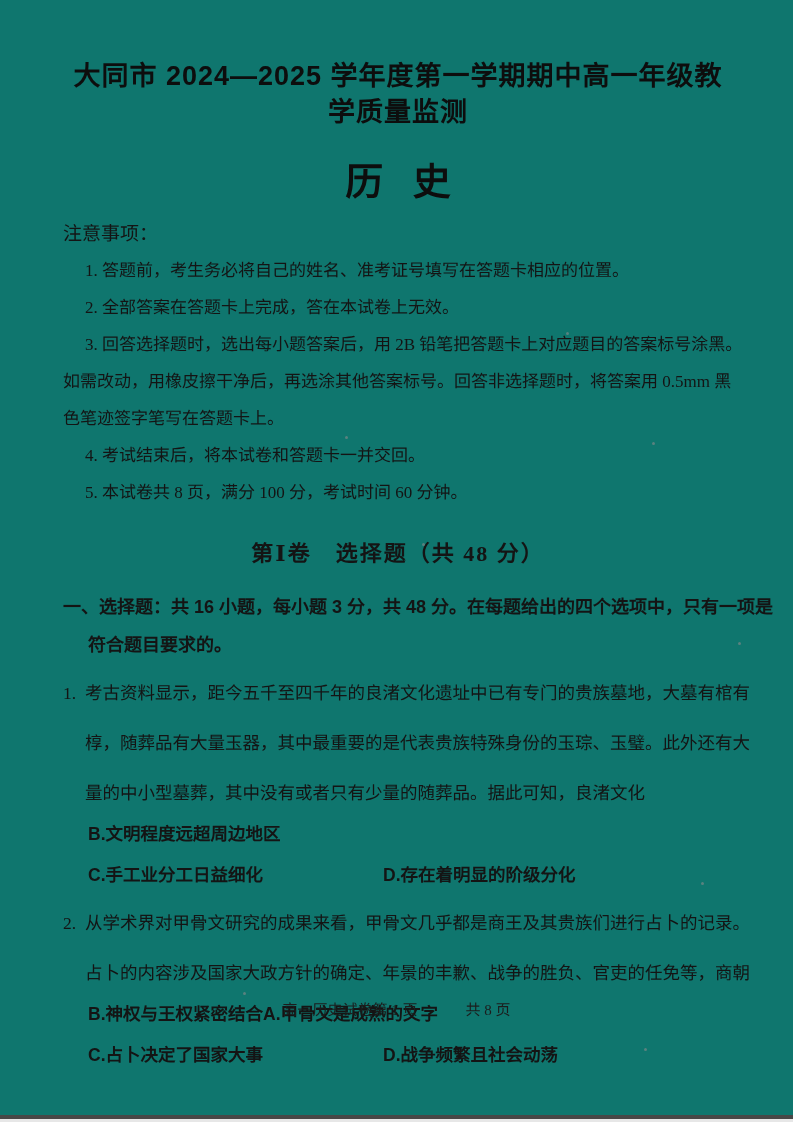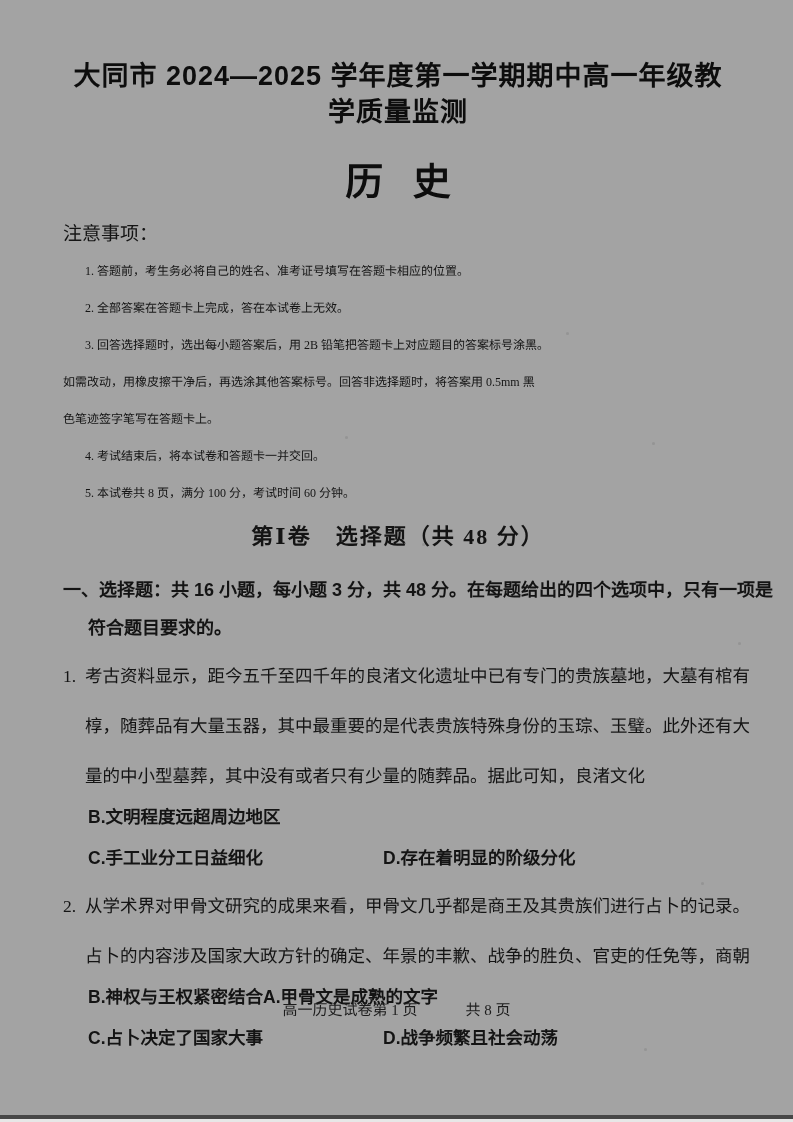--- a/index.html
+++ b/index.html
@@ -1,21 +1,21 @@
 <!DOCTYPE html>
 <html lang="zh-CN"><head>
 <meta charset="utf-8">
 <style>
   html, body { margin:0; padding:0; background:#ffffff; }
   .page {
     position: relative;
     width: 793px;
     height: 1122px;
     margin: 0 auto;
-    background: #a3a3a3;
+    background: #0f766e;
     color: #141414;
     font-family: "Liberation Serif", "DejaVu Serif", serif;
     overflow: hidden;
   }
   .content { padding: 0 60px 0 63px; }
 
   .exam-title {
     margin: 0;
     padding-top: 58px;
     text-align: center;
@@ -41,29 +41,29 @@
   .notice { margin-top: 16px; }
   .notice-heading {
     font-family: "Liberation Sans", "DejaVu Sans", sans-serif;
     font-weight: 400;
     font-size: 19px;
     line-height: 23px;
     margin: 0;
   }
   .line {
     margin: 15px 0 0 0;
-    font-size: 12px;
+    font-size: 17px;
     line-height: 22px;
     white-space: nowrap;
   }
   .indent { padding-left: 22px; }
   .flush { padding-left: 0; }
 
   .section-heading {
-    margin: 19px 0 0 0;
+    margin: 36px 0 0 0;
     text-align: center;
     font-weight: 700;
     font-size: 22px;
     line-height: 28px;
     letter-spacing: 2px;
   }
 
   .instruction {
     margin: 28px 0 0 0;
     font-family: "Liberation Sans", "DejaVu Sans", sans-serif;

